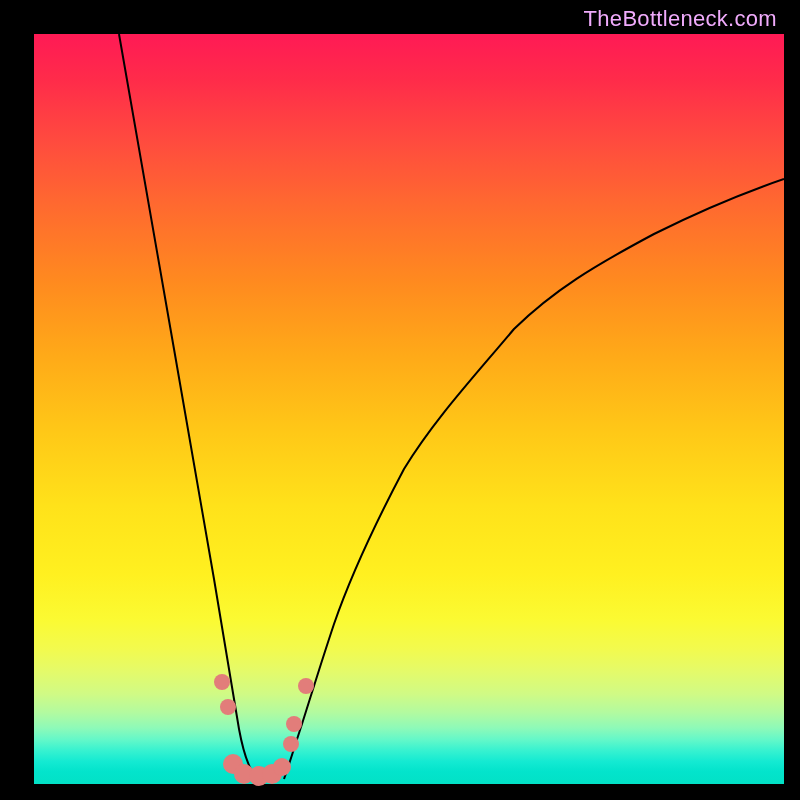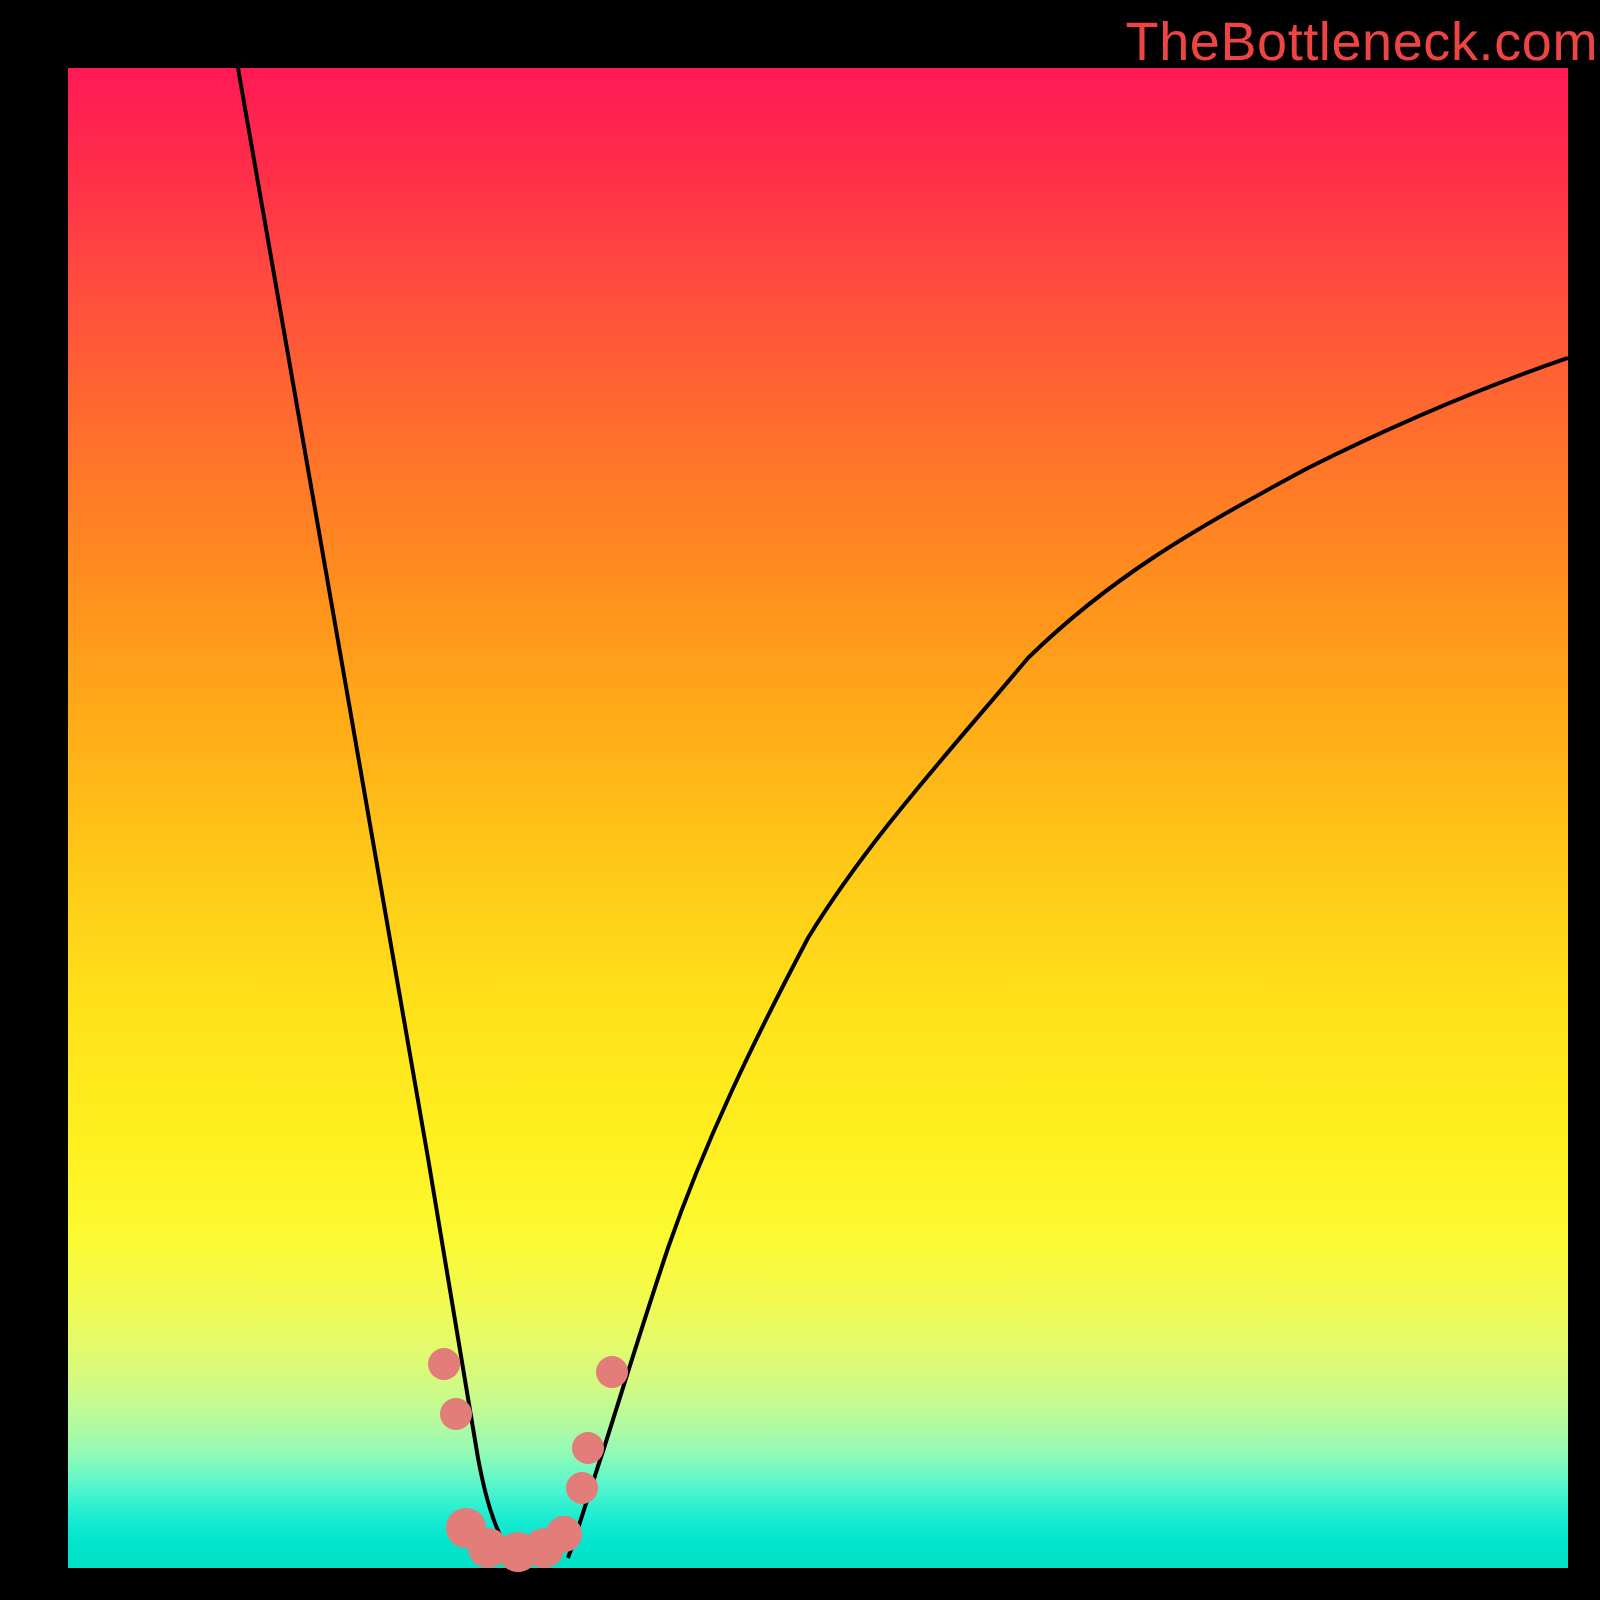--- a/index.html
+++ b/index.html
@@ -41,23 +41,23 @@
       #8efab8 92.5%,
       #66f8c8 94%,
       #38f2d0 95.5%,
       #14ead2 97%,
       #03e4cc 98.3%,
       #02e1c6 100%);
   }
   .watermark {
     position: absolute;
     top: 6px;
-    right: 1px;
-    color: #ef4444;
-    font-size: 27px;
+    right: 23px;
+    color: #f0abfc;
+    font-size: 22px;
     font-weight: 400;
     letter-spacing: 0.3px;
     user-select: none;
   }
   svg.curves {
     position: absolute;
     left: 0;
     top: 0;
     width: 750px;
     height: 750px;

